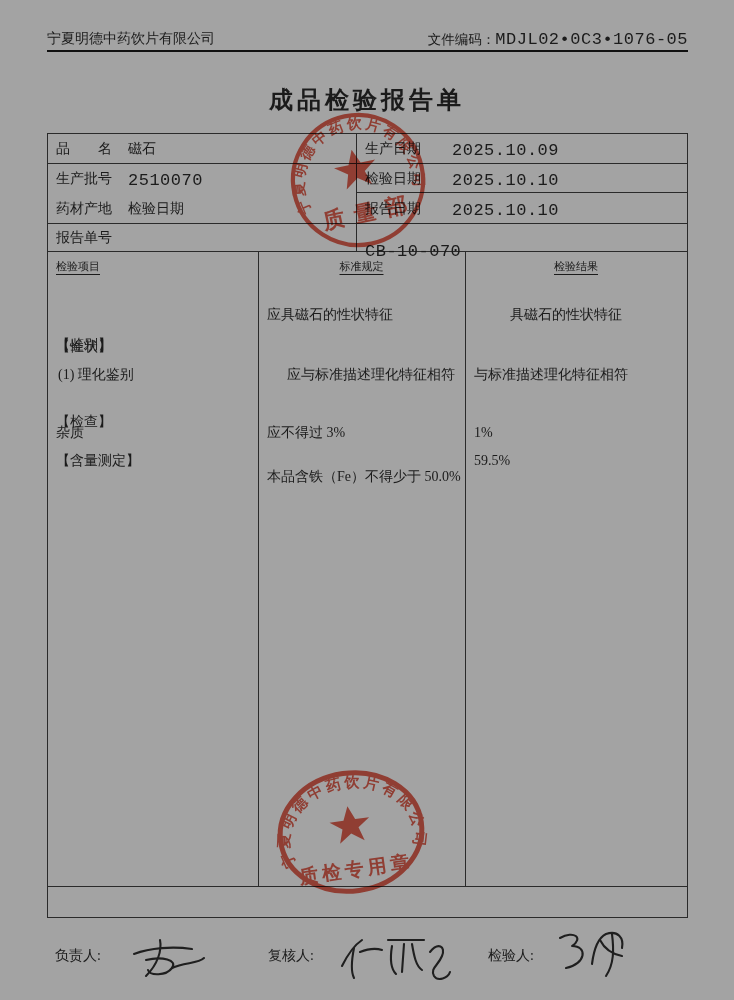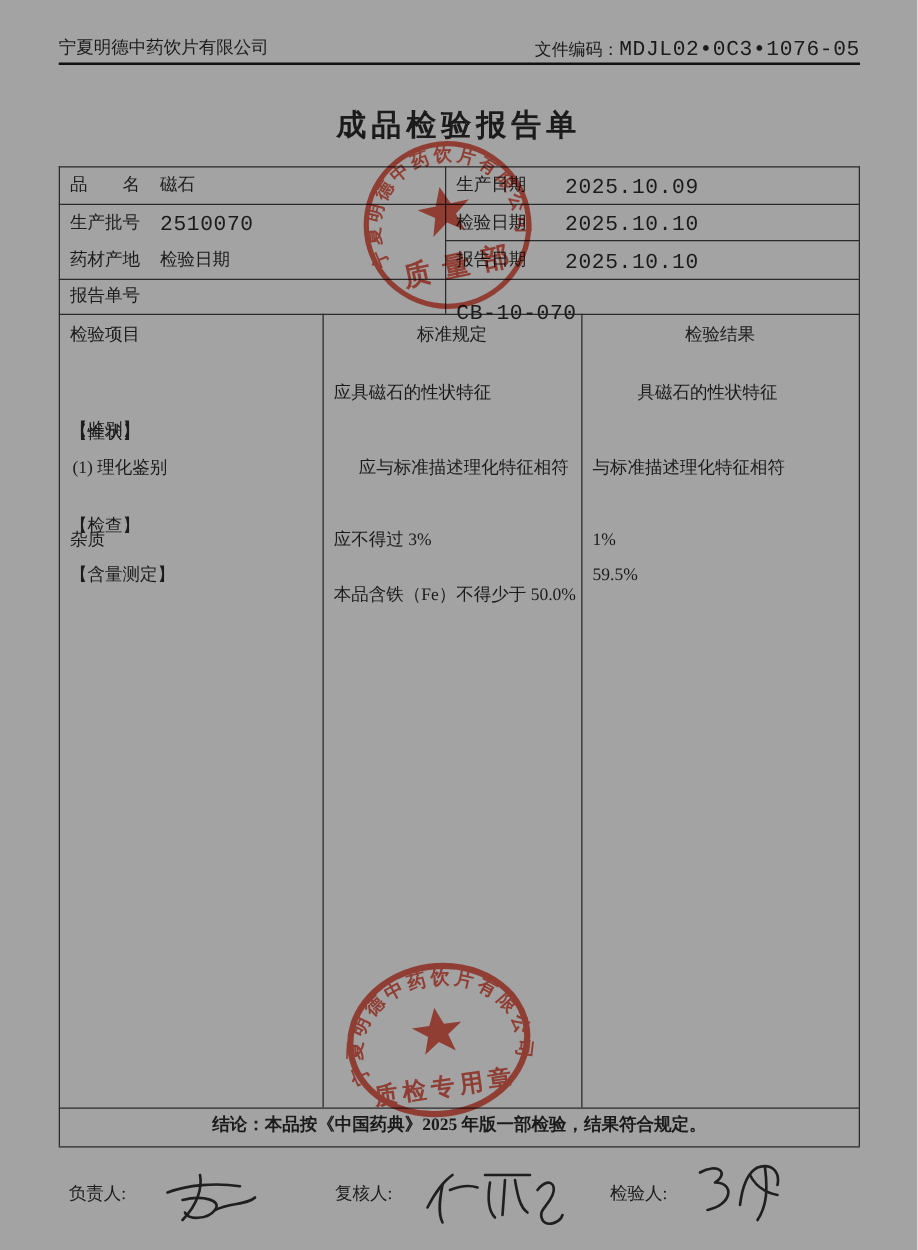--- a/index.html
+++ b/index.html
@@ -6,21 +6,21 @@
   .page{position:relative;width:734px;height:1000px;background:#a3a3a3;overflow:hidden;
         font-family:"Liberation Serif","DejaVu Serif",serif;color:#1b1b1b;}
   .abs{position:absolute;white-space:nowrap;}
   .t14{font-size:14px;line-height:18px;}
   .t13{font-size:13.5px;line-height:17px;}
   .mono{font-family:"Liberation Mono","DejaVu Sans Mono",monospace;font-size:17px;letter-spacing:.5px;}
   .hline{position:absolute;height:0;border-top:1.4px solid #2a2a2a;}
   .vline{position:absolute;width:0;border-left:1.4px solid #2a2a2a;}
   .rule{position:absolute;height:0;border-top:2px solid #111;}
   .title{font-size:24px;font-weight:bold;letter-spacing:4px;}
-  .colhead{font-size:14px;text-underline-offset:4px;}
+  .colhead{font-size:11px;text-decoration:underline;text-underline-offset:4px;}
   .center{text-align:center;}
   .bold{font-weight:bold;}
   .stamp{position:absolute;mix-blend-mode:multiply;opacity:.88;}
   .sig{position:absolute;}
   .sig path{fill:none;stroke:#1f1f1f;stroke-width:2.1;stroke-linecap:round;stroke-linejoin:round;}
 </style>
 </head>
 <body>
 
 <div class="page">
@@ -81,21 +81,20 @@
   <div class="abs t14" style="left:56px;top:394px;margin-top:19px;">【检查】</div>
 
   <div class="abs t14" style="left:56px;top:424px;">杂质</div>
   <div class="abs t14" style="left:267px;top:424px;">应不得过 3%</div>
   <div class="abs t14" style="left:474px;top:424px;">1%</div>
 
   <div class="abs t14" style="left:56px;top:452px;">【含量测定】</div>
   <div class="abs t14" style="left:267px;top:468px;">本品含铁（Fe）不得少于 50.0%</div>
   <div class="abs t14" style="left:474px;top:452px;">59.5%</div>
 
-  <div class="abs t14 bold center" style="left:47px;top:892px;width:641px;">结论：本品按《中国药典》2025 年版一部检验，结果符合规定。</div>
 
   <svg class="stamp" style="left:277px;top:102px;" width="162" height="158" viewBox="0 0 162 158">
     <g transform="rotate(-12 81 78)" fill="none" stroke="#dd4b38">
       <circle cx="81" cy="78" r="65" stroke-width="4.2"></circle>
       <path id="arc1" d="M 34,110 A 55,55 0 1 1 128,110" stroke="none"></path>
       <text font-size="14.5" fill="#dd4b38" stroke="none" letter-spacing="3" font-weight="bold" font-family="Liberation Serif, serif">
         <textPath href="#arc1" startOffset="50%" text-anchor="middle">宁夏明德中药饮片有限公司</textPath>
       </text>
       <path transform="translate(81,68) scale(1.05)" fill="#dd4b38" stroke="none" d="M0,-20 L5.9,-6.2 20,-6.2 8.1,2.4 12.4,16.2 0,7.6 -12.4,16.2 -8.1,2.4 -20,-6.2 -5.9,-6.2 Z"></path>
       <text x="86" y="119" text-anchor="middle" font-size="22" font-weight="bold" letter-spacing="10" fill="#dd4b38" stroke="none" font-family="Liberation Serif, serif">质量部</text>

